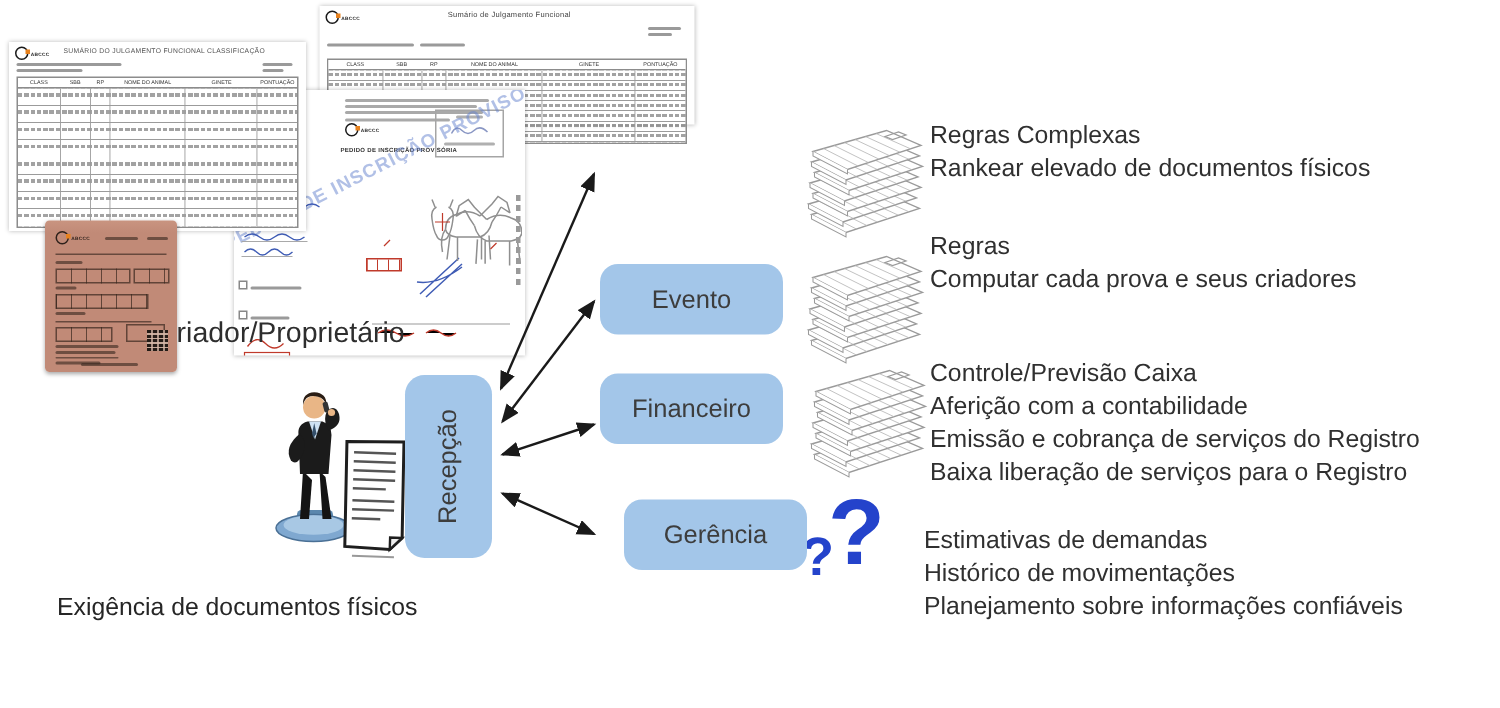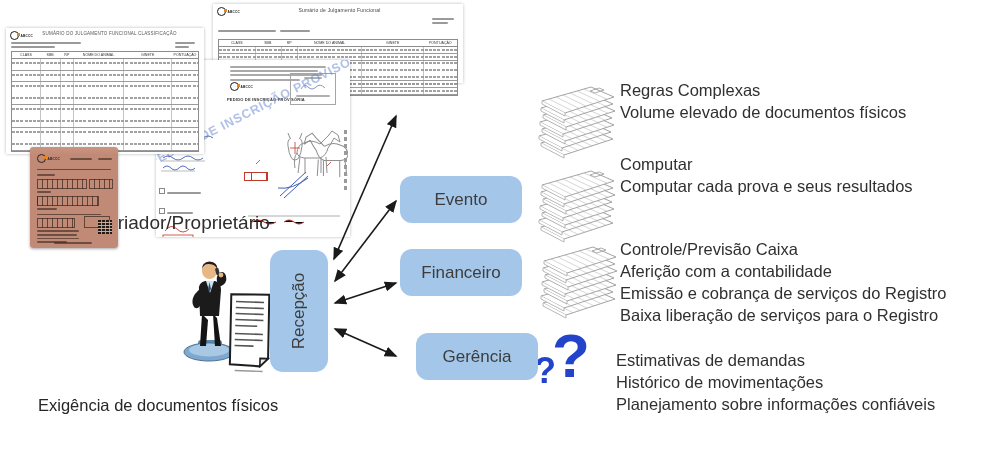--- a/index.html
+++ b/index.html
@@ -367,25 +367,25 @@
     <path d="M58 9 l9 -3 l5 2 l-9 3 z" fill="none" stroke="#9a9a9a" stroke-width="0.8"></path>
   </svg>
 
   <div class="qmarks">
     <span class="qs">?</span>
     <span class="ql">?</span>
   </div>
 
   <div class="note" style="top:79px;">
     <div>Regras Complexas</div>
-    <div>Volume elevado de documentos físicos</div>
+    <div>Rankear elevado de documentos físicos</div>
   </div>
   <div class="note" style="top:153px;">
-    <div>Computar</div>
-    <div>Computar cada prova e seus resultados</div>
+    <div>Regras</div>
+    <div>Computar cada prova e seus criadores</div>
   </div>
   <div class="note" style="top:238px;">
     <div>Controle/Previsão Caixa</div>
     <div>Aferição com a contabilidade</div>
     <div>Emissão e cobrança de serviços do Registro</div>
     <div>Baixa liberação de serviços para o Registro</div>
   </div>
   <div class="note" style="top:349px;left:616px;">
     <div>Estimativas de demandas</div>
     <div>Histórico de movimentações</div>

